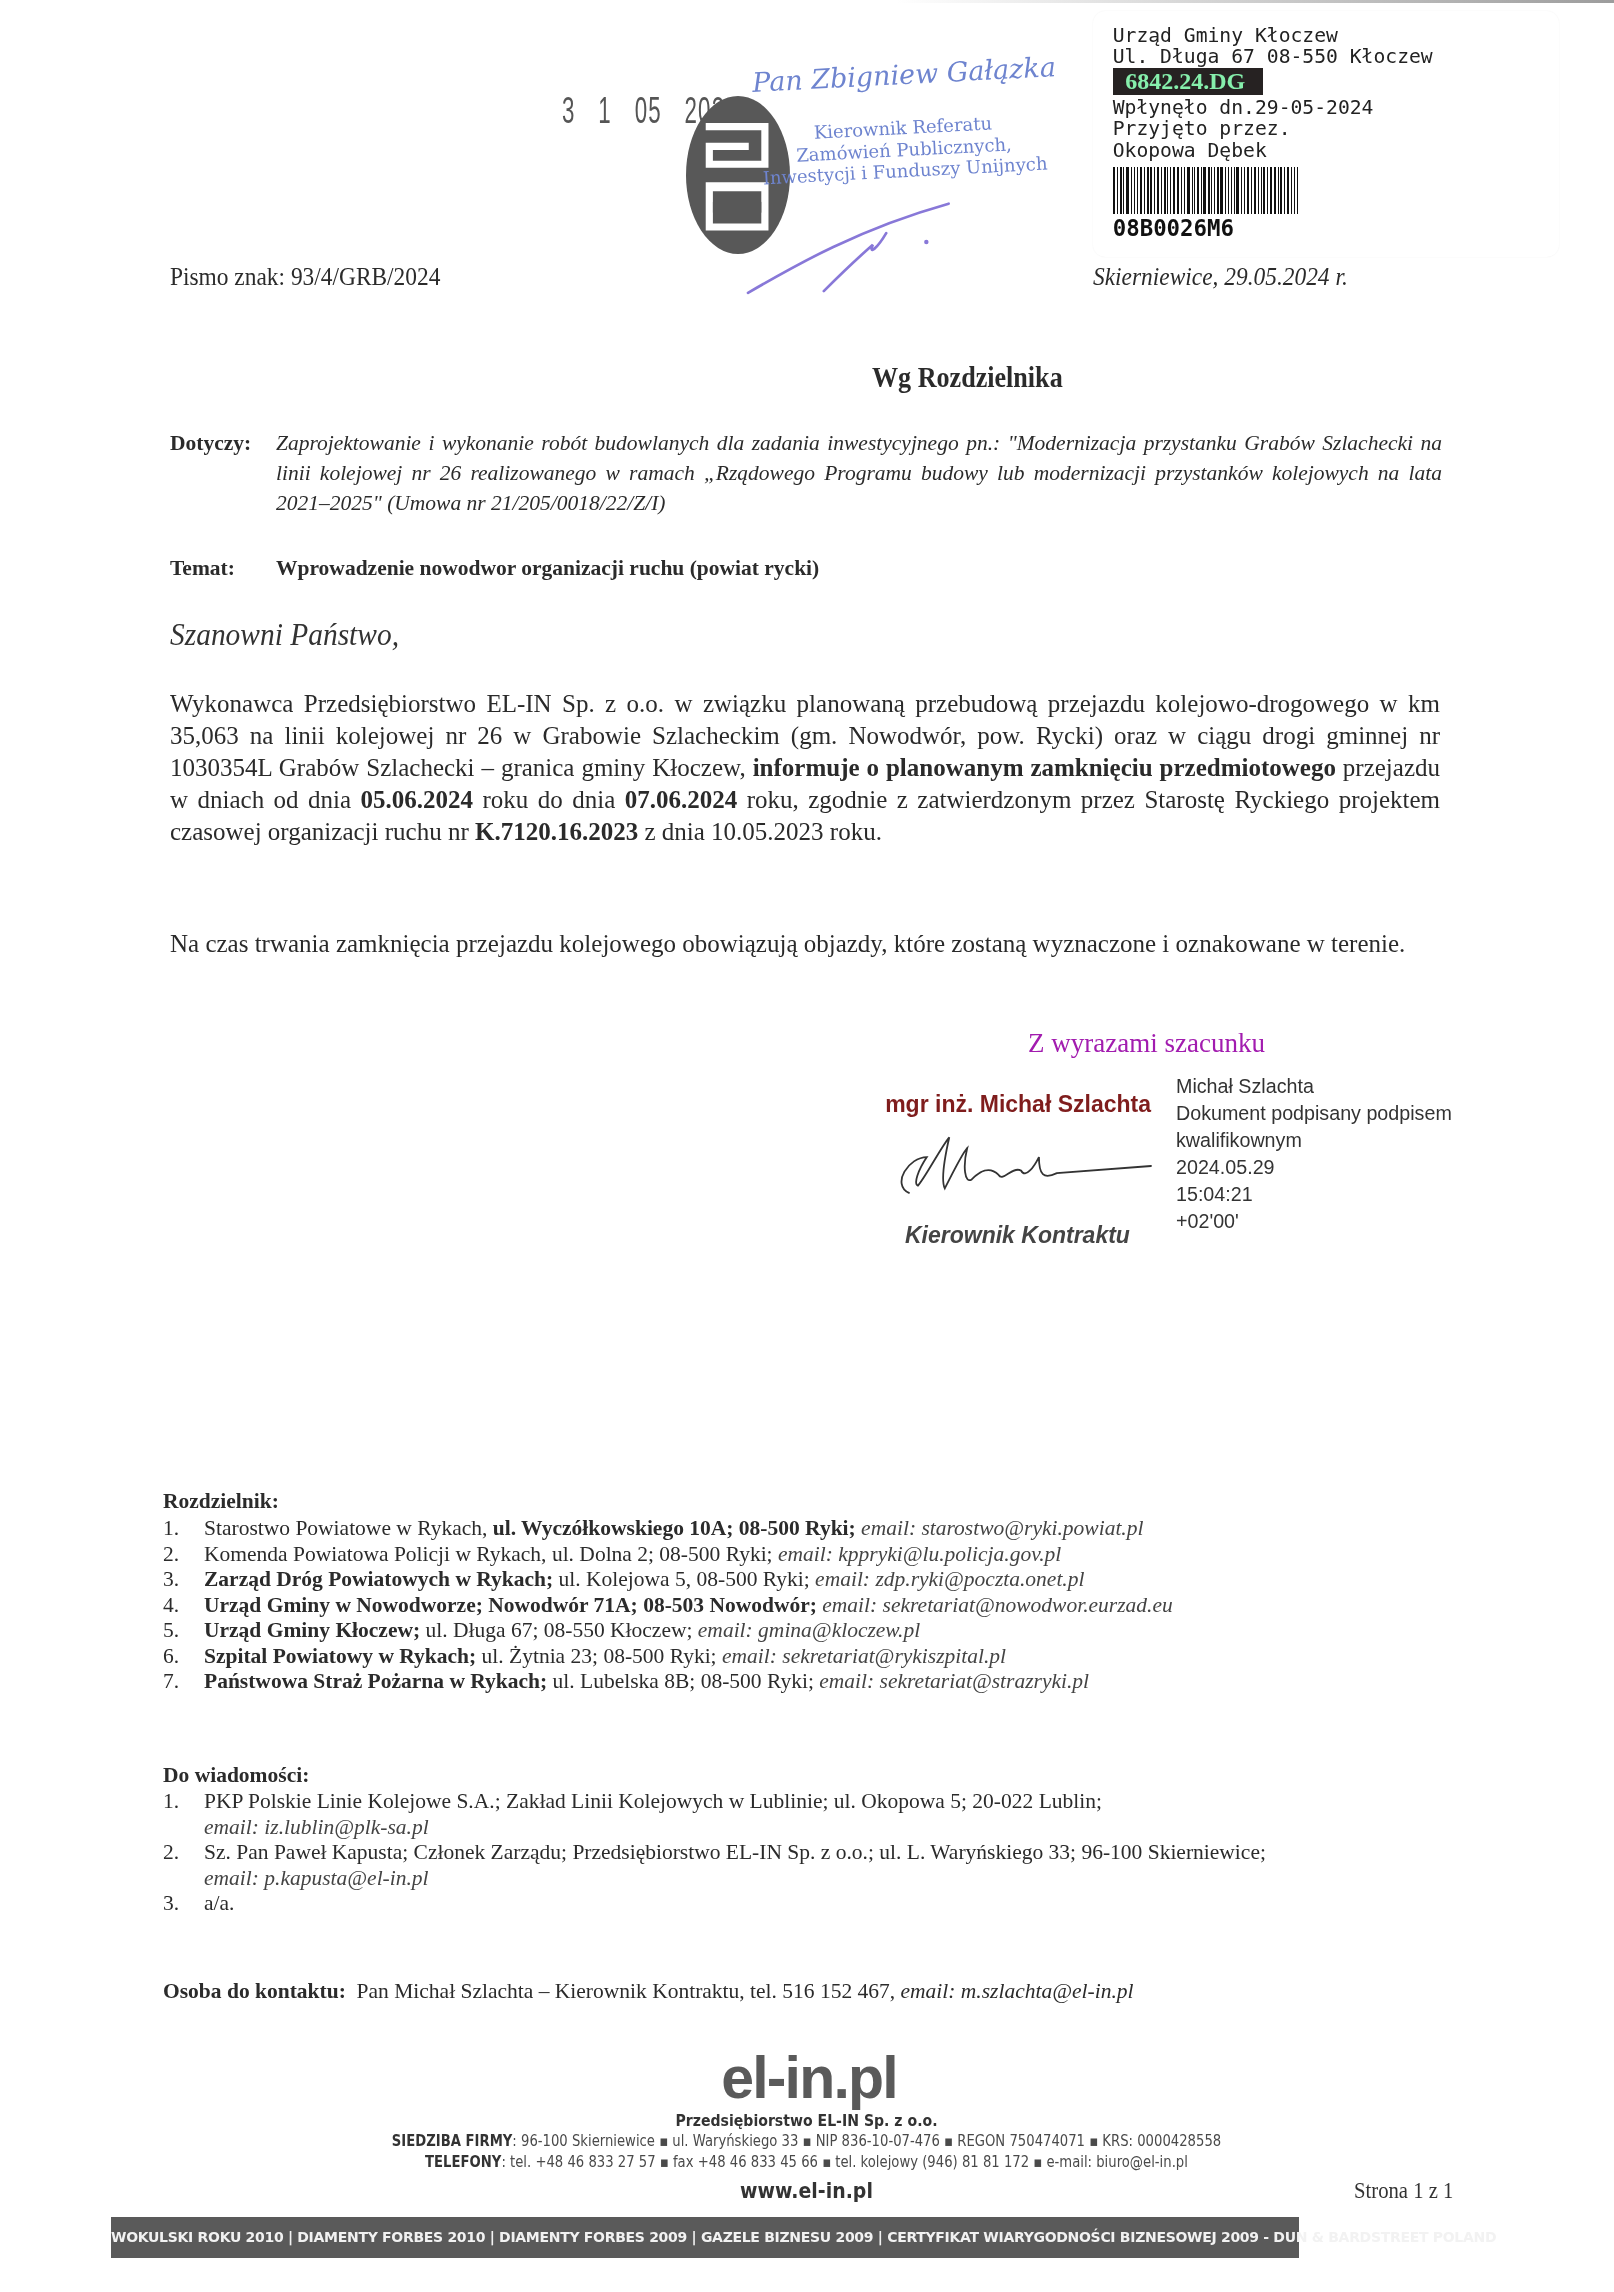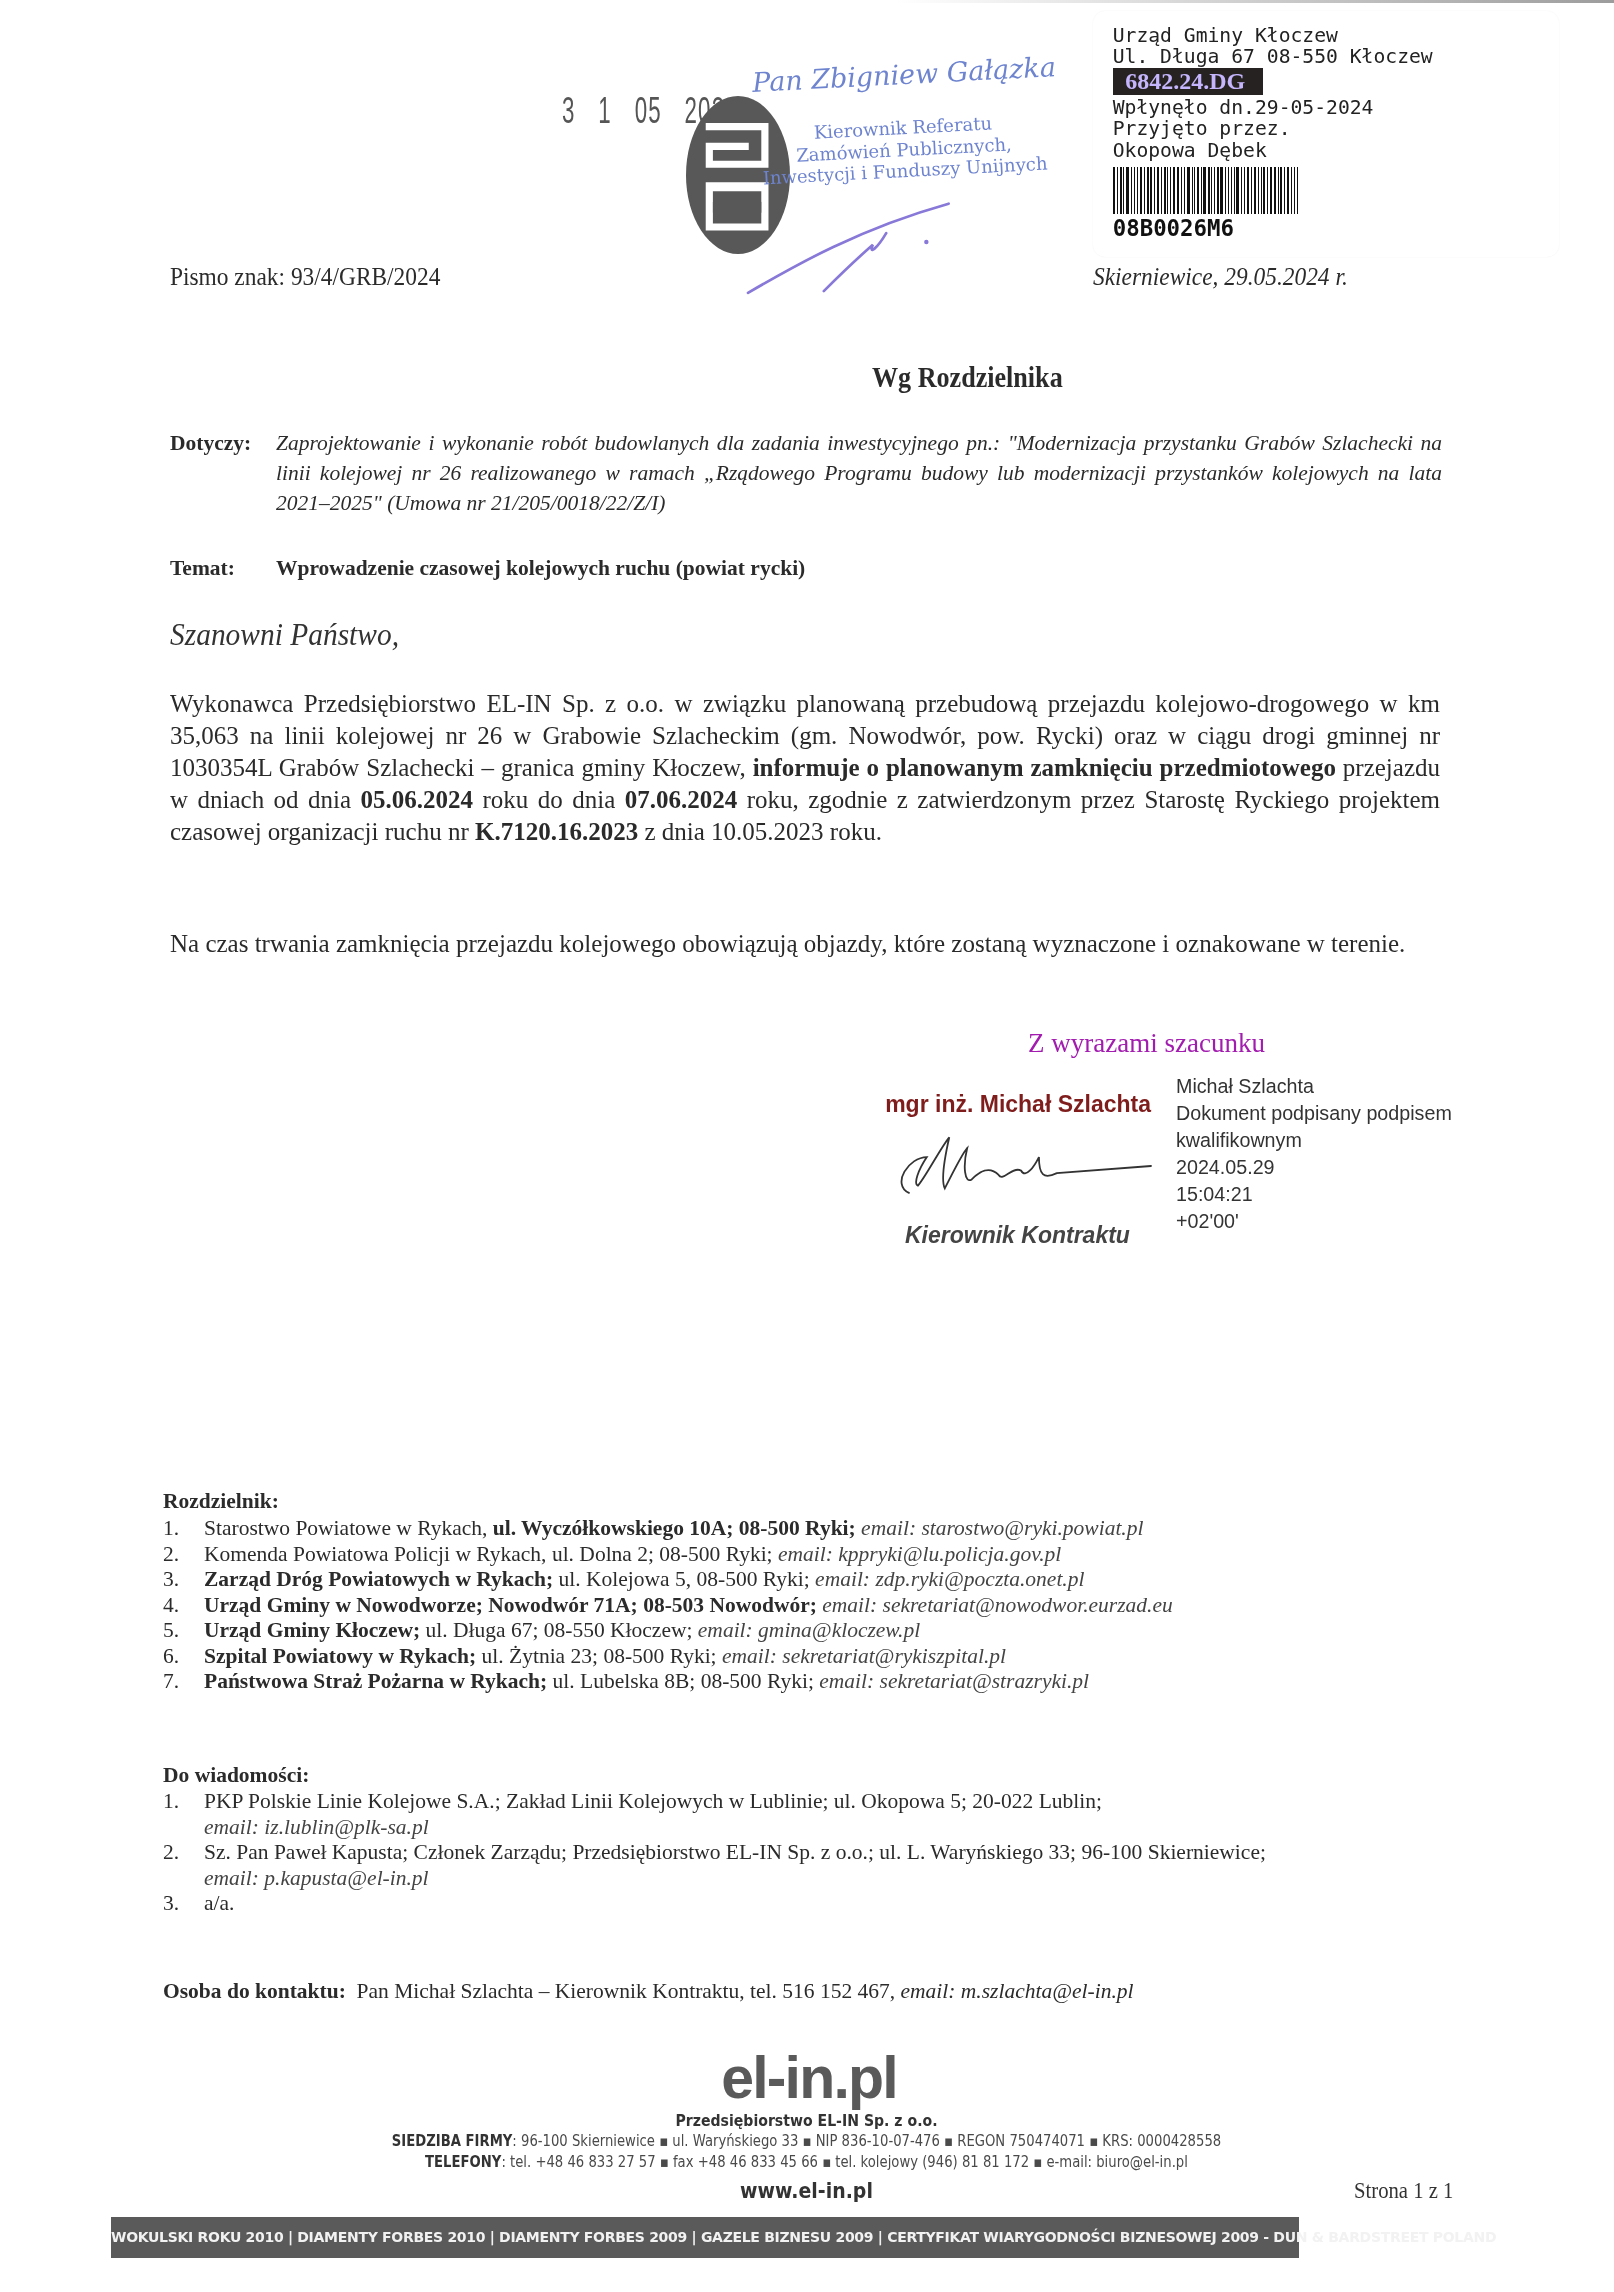--- a/index.html
+++ b/index.html
@@ -19,21 +19,21 @@
 
   
   .logo-circle { left: 686px; top: 96px; width: 104px; height: 158px; }
 
   
   .sig-purple { left: 743px; top: 193px; width: 224px; height: 107px; }
 
   
   .reg-label { left: 1093px; top: 10.7px; width: 466px; height: 246px; background: #fff; border-radius: 12.5px; box-shadow: 0 0 1.8px rgba(0,0,0,0.06); }
   .reg-line { font-family: "DejaVu Sans Mono", monospace; font-size: 19.7px; line-height: 21.5px; color: #222; white-space: nowrap; }
-  .reg-number { display: inline-block; background: #262222; color: #c4b5fd; font-weight: bold; font-size: 24px; padding: 0 18px 0 12.5px; line-height: 27px; margin: 0 0 1.8px 0; }
+  .reg-number { display: inline-block; background: #262222; color: #86efac; font-weight: bold; font-size: 24px; padding: 0 18px 0 12.5px; line-height: 27px; margin: 0 0 1.8px 0; }
   .barcode { margin-top: 5.4px; height: 47px; width: 278px; display: flex; align-items: stretch; }
   .barcode span { display: block; background: #111; margin-right: 1.8px; }
   .reg-code { font-family: "DejaVu Sans Mono", monospace; font-weight: bold; font-size: 22.4px; color: #111; margin-top: 1.8px; }
 
   .ref-line { left: 170px; top: 262px; font-size: 26px; transform: scaleX(0.9); transform-origin: left top; color: #2b2b2b; }
   .place-date { left: 1093px; top: 262px; font-size: 26px; font-style: italic; transform: scaleX(0.9); transform-origin: left top; color: #2b2b2b; }
 
   .recipient { left: 872px; top: 361px; font-size: 29px; font-weight: bold; color: #2b2b2b; transform: scaleX(0.9); transform-origin: left top; }
 
   .subject-row { left: 170px; width: 1272px; font-size: 21.5px; line-height: 30px; color: #2b2b2b; }
@@ -176,21 +176,21 @@
 <div class="abs ref-line">Pismo znak: 93/4/GRB/2024</div>
 <div class="abs place-date">Skierniewice, 29.05.2024 r.</div>
 <div class="abs recipient">Wg Rozdzielnika</div>
 
 <div class="abs subject-row" style="top: 428px;">
   <span class="subject-label">Dotyczy:</span>
   <div class="subject-text">Zaprojektowanie i wykonanie robót budowlanych dla zadania inwestycyjnego pn.: "Modernizacja przystanku Grabów Szlachecki na linii kolejowej nr 26 realizowanego w ramach „Rządowego Programu budowy lub modernizacji przystanków kolejowych na lata 2021–2025" (Umowa nr 21/205/0018/22/Z/I)</div>
 </div>
 <div class="abs subject-row" style="top: 553px;">
   <span class="subject-label">Temat:</span>
-  <div class="topic-text">Wprowadzenie czasowej kolejowych ruchu (powiat rycki)</div>
+  <div class="topic-text">Wprowadzenie nowodwor organizacji ruchu (powiat rycki)</div>
 </div>
 
 <div class="abs salutation">Szanowni Państwo,</div>
 
 <div class="abs para" style="top: 688px;"><span>Wykonawca Przedsiębiorstwo EL-IN Sp. z o.o. w związku planowaną przebudową przejazdu kolejowo-drogowego w km 35,063 na linii kolejowej nr 26 w Grabowie Szlacheckim (gm. Nowodwór, pow. Rycki) oraz w ciągu drogi gminnej nr 1030354L Grabów Szlachecki – granica gminy Kłoczew, </span><b>informuje o planowanym zamknięciu przedmiotowego</b><span> przejazdu w dniach od dnia </span><b>05.06.2024</b><span> roku do dnia </span><b>07.06.2024</b><span> roku, zgodnie z zatwierdzonym przez Starostę Ryckiego projektem czasowej organizacji ruchu nr </span><b>K.7120.16.2023</b><span> z dnia 10.05.2023 roku.</span></div>
 
 <div class="abs para" style="top: 928px;">Na czas trwania zamknięcia przejazdu kolejowego obowiązują objazdy, które zostaną wyznaczone i oznakowane w terenie.</div>
 
 <div class="abs closing">Z wyrazami szacunku</div>
 <div class="abs sig-block-left">mgr inż. Michał Szlachta</div>

